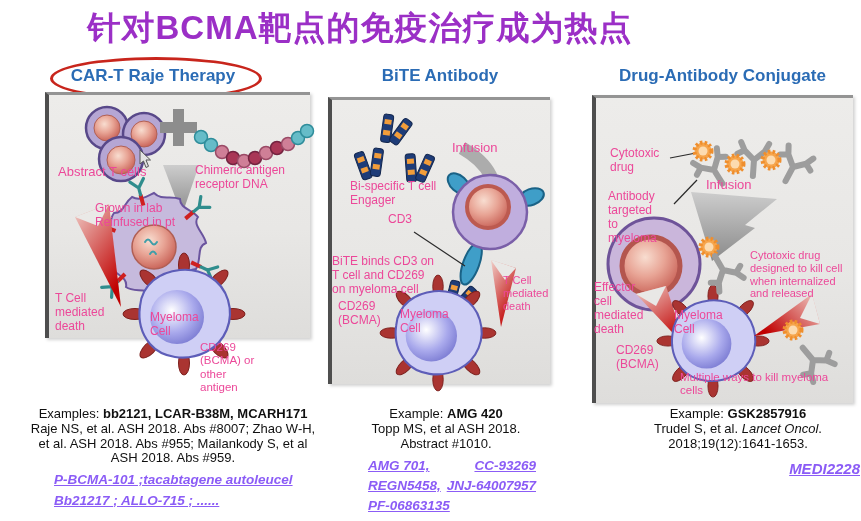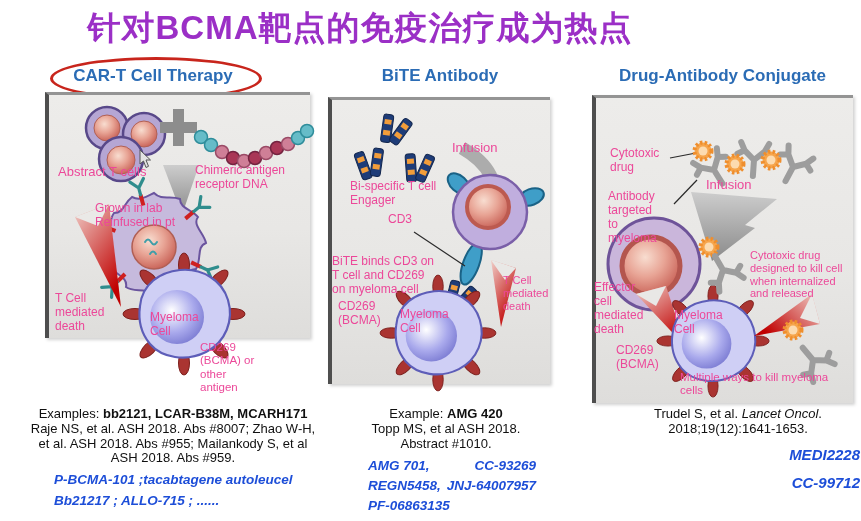--- a/index.html
+++ b/index.html
@@ -25,21 +25,21 @@
     background:linear-gradient(180deg,#edecea 0%,#e8e7e5 55%,#dedddb 100%);
     border-left:4px solid #4e4e4e; border-top:3px solid #949494;
     box-shadow:2px 2px 3px rgba(0,0,0,0.18);
   }
   .panel > svg { position:absolute; left:0; top:0; overflow:visible; }
   .lbl {
     position:absolute; font-size:12px; line-height:1.16; color:#ec4899;
     text-align:left; white-space:pre-line;
   }
   .footer { position:absolute; top:407px; font-size:13px; line-height:1.14; text-align:center; color:#101010; }
-  .red { color:#1d4ed8; font-weight:bold; font-style:italic; }
+  .red { color:#8b5cf6; font-weight:bold; font-style:italic;text-decoration:underline; }
   .red-block { text-align:left; margin-top:4px; font-size:13.5px; line-height:1.5; }
   .pipe-row { display:flex; justify-content:space-between; width:168px; margin-left:22px; font-size:13.5px; line-height:1.45; }
   .f3-red { text-align:right; padding-left:30px; font-size:15px; line-height:1.9; margin-top:4px; }
   
   .cO  { fill:#b5a6d4; stroke:#584889; stroke-width:2.5; }
   .cN  { stroke:#b06055; stroke-width:1; }
   .bt  { fill:#66bcc8; stroke:#2f8d9b; stroke-width:1.5; }
   .bp  { fill:#cf7f97; stroke:#9a4a66; stroke-width:1.5; }
   .bc  { fill:#a93656; stroke:#732340; stroke-width:1.5; }
   .starBody { fill:#c6badd; stroke:#6a549e; stroke-width:2; }
@@ -108,21 +108,21 @@
     </g>
     <g id="ab">
       <path d="M0,0 L0,16 M0,0 L-10,-9 M-10,-9 L-14,-17 M-10,-9 L-17,-5 M0,0 L10,-9 M10,-9 L14,-17 M10,-9 L17,-5" fill="none" stroke="#9d9d9d" stroke-width="6" stroke-linecap="round"></path>
     </g>
   </defs>
 </svg>
 
 <div class="slide-title">针对BCMA靶点的免疫治疗成为热点</div>
 
 <div class="header-ellipse"></div>
-<div class="col-header" style="left:45px;width:216px;">CAR-T Cell Therapy</div>
+<div class="col-header" style="left:45px;width:216px;">CAR-T Raje Therapy</div>
 <div class="col-header" style="left:330px;width:220px;">BiTE Antibody</div>
 <div class="col-header" style="left:585px;width:275px;">Drug-Antibody Conjugate</div>
 
 <div class="panel" style="left:45px;top:92px;width:265px;height:246px;">
   <svg viewBox="0 0 265 246" width="265" height="246">
     <g>
       <circle class="cO" cx="58" cy="33" r="21"></circle>
         <circle class="cN" cx="58" cy="33" r="13" fill="url(#nuc)"></circle>
       <circle class="cO" cx="95" cy="39" r="21"></circle>
         <circle class="cN" cx="95" cy="39" r="13" fill="url(#nuc)"></circle>
@@ -294,24 +294,26 @@
     </div>
     <div class="pipe-row">
       <span>PF-06863135</span>
       <span></span>
     </div>
   </div>
 </div>
 
 <div class="footer" style="left:616px;width:244px;">
   <div>
+    <span>Example: </span><strong>GSK2857916</strong>
+  </div>
+  <div>
     <span>Trudel S, et al. </span><em>Lancet Oncol</em><span>.</span>
   </div>
   <div>2018;19(12):1641-1653.</div>
   <div class="red f3-red">
     <div>MEDI2228</div>
-    <div>CC-99712</div>
   </div>
 </div>
 
 <svg class="abs" style="left:139px;top:149px;" width="14" height="20">
   <polygon points="1,1 1,15 4.5,12 7,18.5 9.5,17.3 7,11 11.5,11" fill="#e3e3e3" stroke="#555" stroke-width="1"></polygon>
 </svg>
 
 </body></html>

